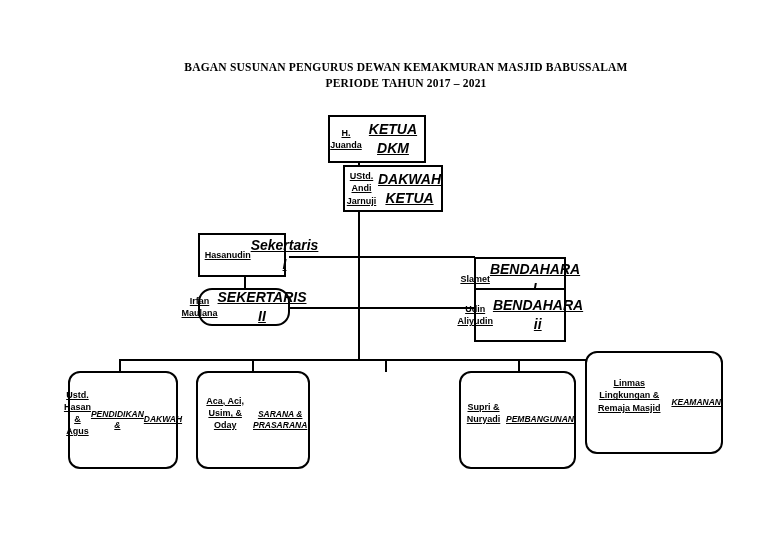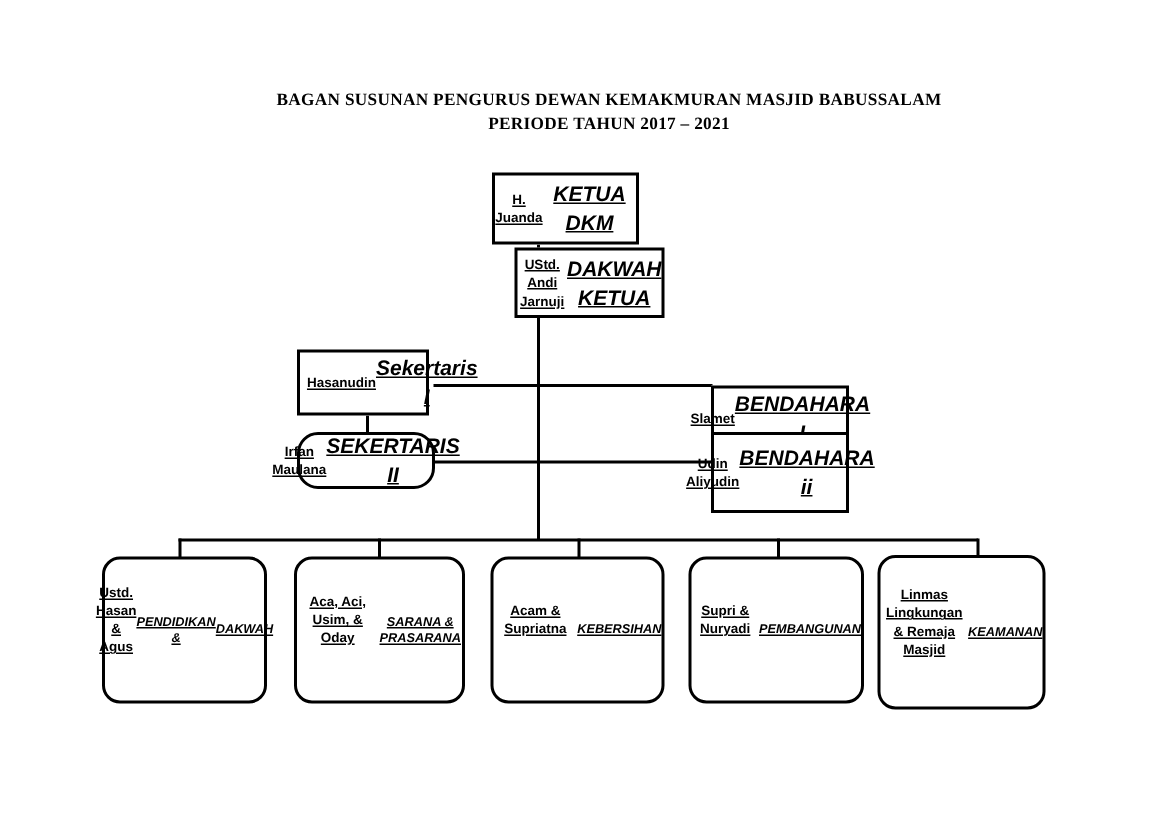--- a/index.html
+++ b/index.html
@@ -152,28 +152,24 @@
     <div class="name">Ustd. Hasan &amp; Agus</div>
     <div class="role">PENDIDIKAN &amp;</div>
     <div class="role">DAKWAH</div>
   </div>
 
   <div class="box rounded bottom" style="left:196px; top:371px; width:114px; height:98px;">
     <div class="name">Aca, Aci, Usim, &amp; Oday</div>
     <div class="role">SARANA &amp; PRASARANA</div>
   </div>
 
-  <div class="box rounded bottom" style="left:327px; top:371px; width:116px; height:98px;">
-    <div class="name">Acam &amp; Supriatna</div>
-    <div class="role">KEBERSIHAN</div>
-  </div>
 
   <div class="box rounded bottom" style="left:459px; top:371px; width:117px; height:98px;">
     <div class="name">Supri &amp; Nuryadi</div>
     <div class="role">PEMBANGUNAN</div>
   </div>
 
-  <div class="box rounded bottom" style="left:585px; top:370px; width:112px; height:103px;">
+  <div class="box rounded bottom" style="left:585px; top:351px; width:138px; height:103px;">
     <div class="name">Linmas Lingkungan &amp; Remaja Masjid</div>
     <div class="role">KEAMANAN</div>
   </div>
 
 </div>
 
 </body></html>

